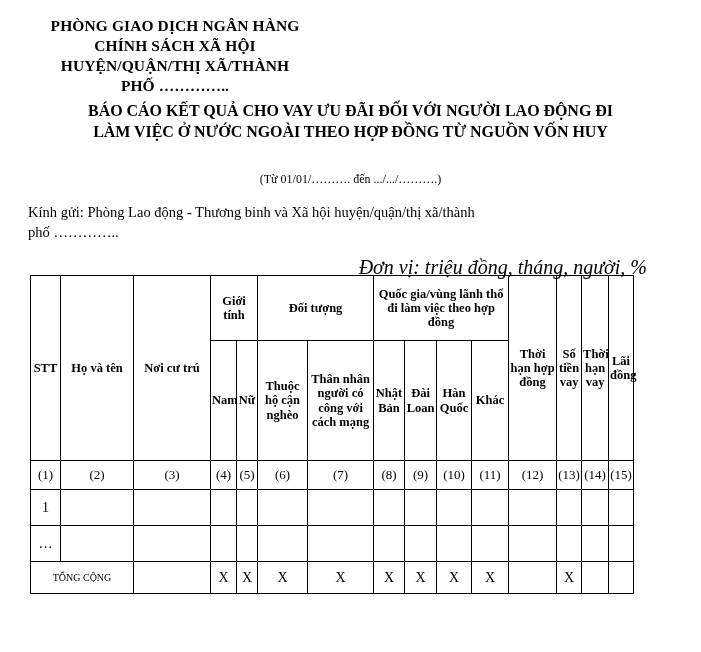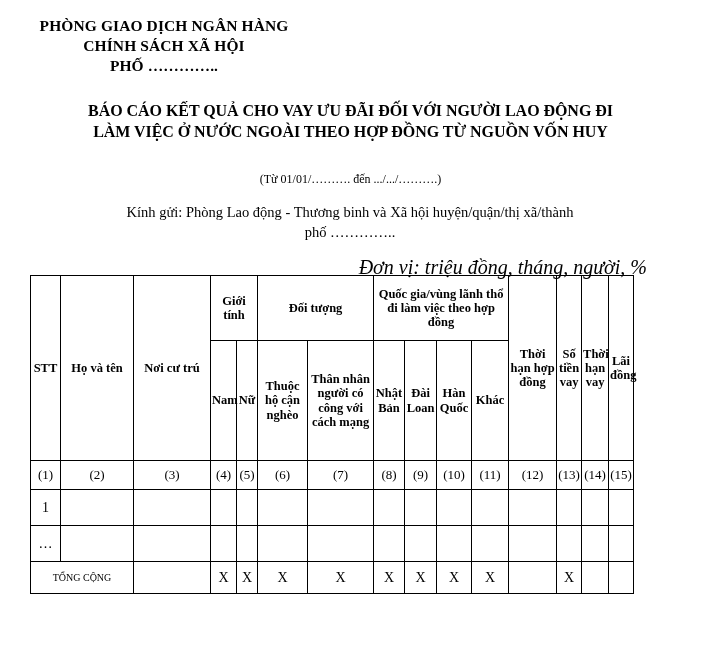--- a/index.html
+++ b/index.html
@@ -18,21 +18,21 @@
 
   .page {
     position: relative;
     width: 701px;
     height: 652px;
   }
 
   
   .org-block {
     position: absolute;
-    left: 19px;
+    left: 30px;
     top: 16px;
     width: 290px;
     text-align: center;
     font-weight: bold;
     font-size: 15.5px;
     line-height: 1.30;
     letter-spacing: 0.1px;
   }
   .org-block > div { white-space: nowrap; }
 
@@ -52,24 +52,24 @@
     position: absolute;
     left: 30px;
     top: 172px;
     width: 641px;
     text-align: center;
     font-size: 12px;
   }
 
   .recipient {
     position: absolute;
-    left: 40px;
+    left: 28px;
     top: 202px;
     width: 620px;
-    text-align: center;
+    text-align: left;
     font-size: 14.5px;
     line-height: 1.38;
   }
 
   .unit-note {
     position: absolute;
     left: 0;
     top: 256px;
     width: 647px;
     text-align: right;
@@ -124,20 +124,21 @@
   td.xcell { font-size: 14px; }
 </style>
 </head>
 <body>
 
 <div class="page">
 
   <div class="org-block">
     <div>PHÒNG GIAO DỊCH NGÂN HÀNG</div>
     <div>CHÍNH SÁCH XÃ HỘI</div>
+    <div>HUYỆN/QUẬN/THỊ XÃ/THÀNH</div>
     <div>PHỐ …………..</div>
   </div>
 
   <div class="doc-title">
     <div>BÁO CÁO KẾT QUẢ CHO VAY ƯU ĐÃI ĐỐI VỚI NGƯỜI LAO ĐỘNG ĐI</div>
     <div>LÀM VIỆC Ở NƯỚC NGOÀI THEO HỢP ĐỒNG TỪ NGUỒN VỐN HUY</div>
   </div>
 
   <div class="doc-period">(Từ 01/01/………. đến .../.../……….)</div>
 

